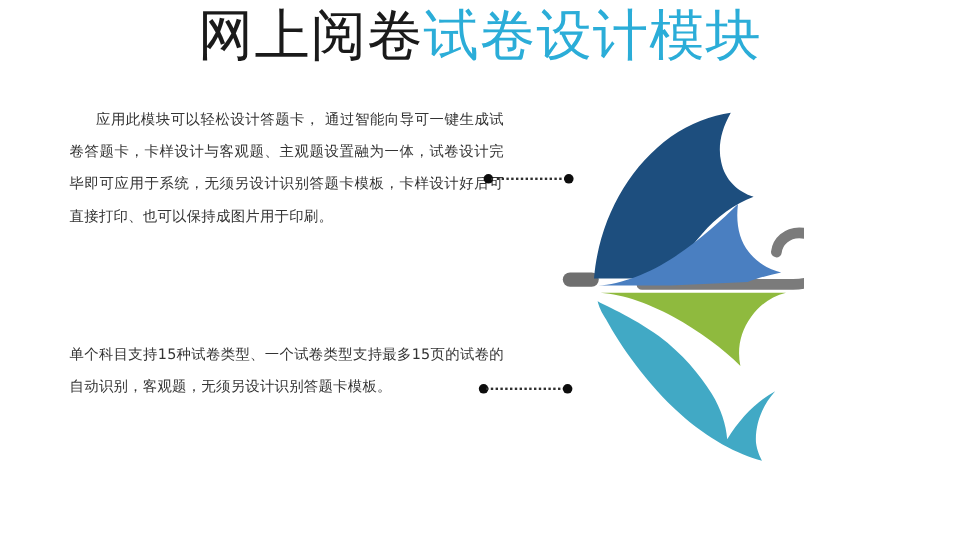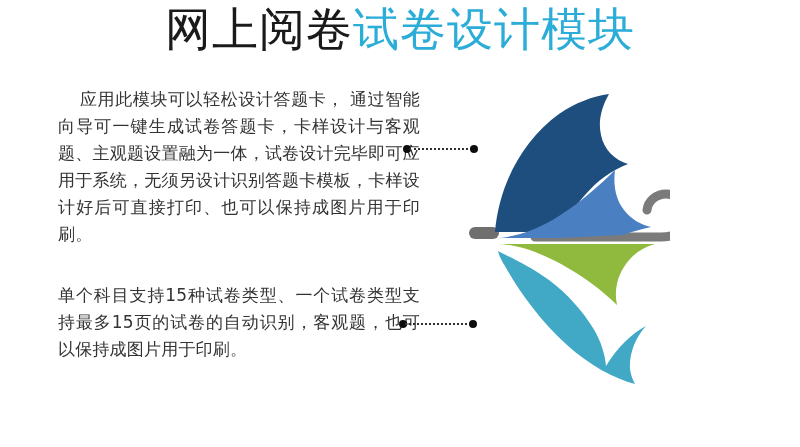--- a/index.html
+++ b/index.html
@@ -35,21 +35,21 @@
     color: #1a1a1a;
   }
   #title .t-accent {
     color: #2badd8;
   }
 
   
   .para {
     position: absolute;
     color: #333333;
-    font-size: 17px;
+    font-size: 12px;
     line-height: 27px;
     letter-spacing: 0.2px;
     text-align: justify;
     text-justify: inter-ideograph;
   }
   #para-1 {
     left: 58px;
     top: 86px;
     width: 362px;
     text-indent: 22px;
@@ -112,21 +112,21 @@
 <body>
 
 <div id="slide">
 
   <div id="title">
     <span class="t-dark">网上阅卷</span><span class="t-accent">试卷设计模块</span>
   </div>
 
   <div class="para" id="para-1">应用此模块可以轻松设计答题卡， 通过智能向导可一键生成试卷答题卡，卡样设计与客观题、主观题设置融为一体，试卷设计完毕即可应用于系统，无须另设计识别答题卡模板，卡样设计好后可直接打印、也可以保持成图片用于印刷。</div>
 
-  <div class="para" id="para-2">单个科目支持15种试卷类型、一个试卷类型支持最多15页的试卷的自动识别，客观题，也可以保持成图片用于印刷。</div>
+  <div class="para" id="para-2">单个科目支持15种试卷类型、一个试卷类型支持最多15页的试卷的自动识别，客观题，无须另设计识别答题卡模板。</div>
 
   <div class="connector" id="connector-1">
     <span class="dot dot-left"></span>
     <span class="dotted-line"></span>
     <span class="dot dot-right"></span>
   </div>
 
   <div class="connector" id="connector-2">
     <span class="dot dot-left"></span>
     <span class="dotted-line"></span>

